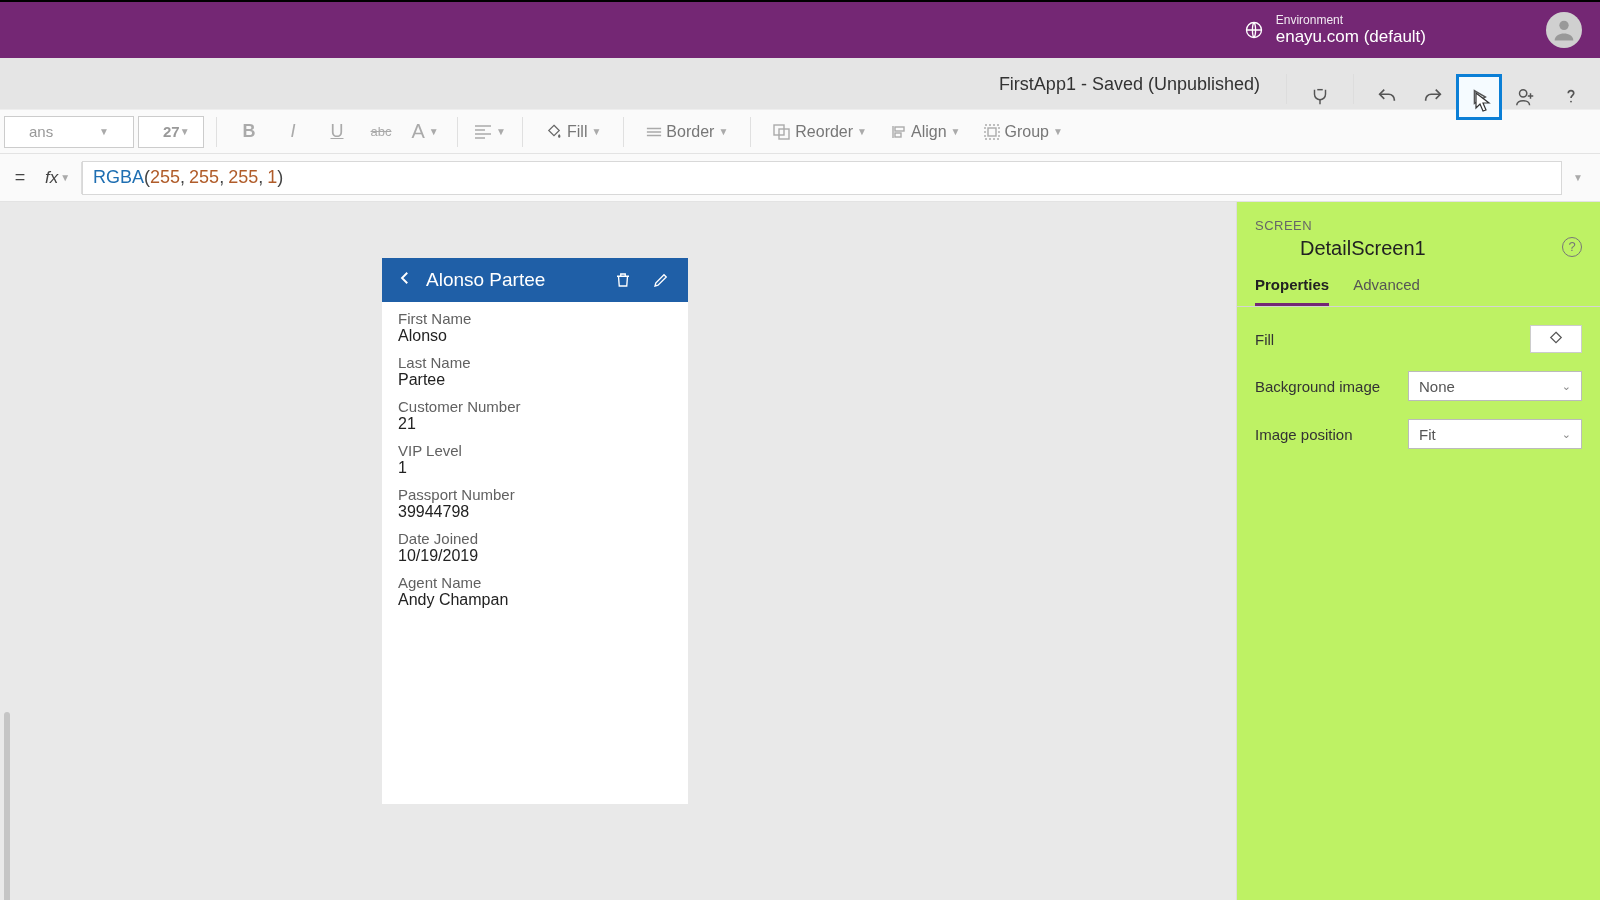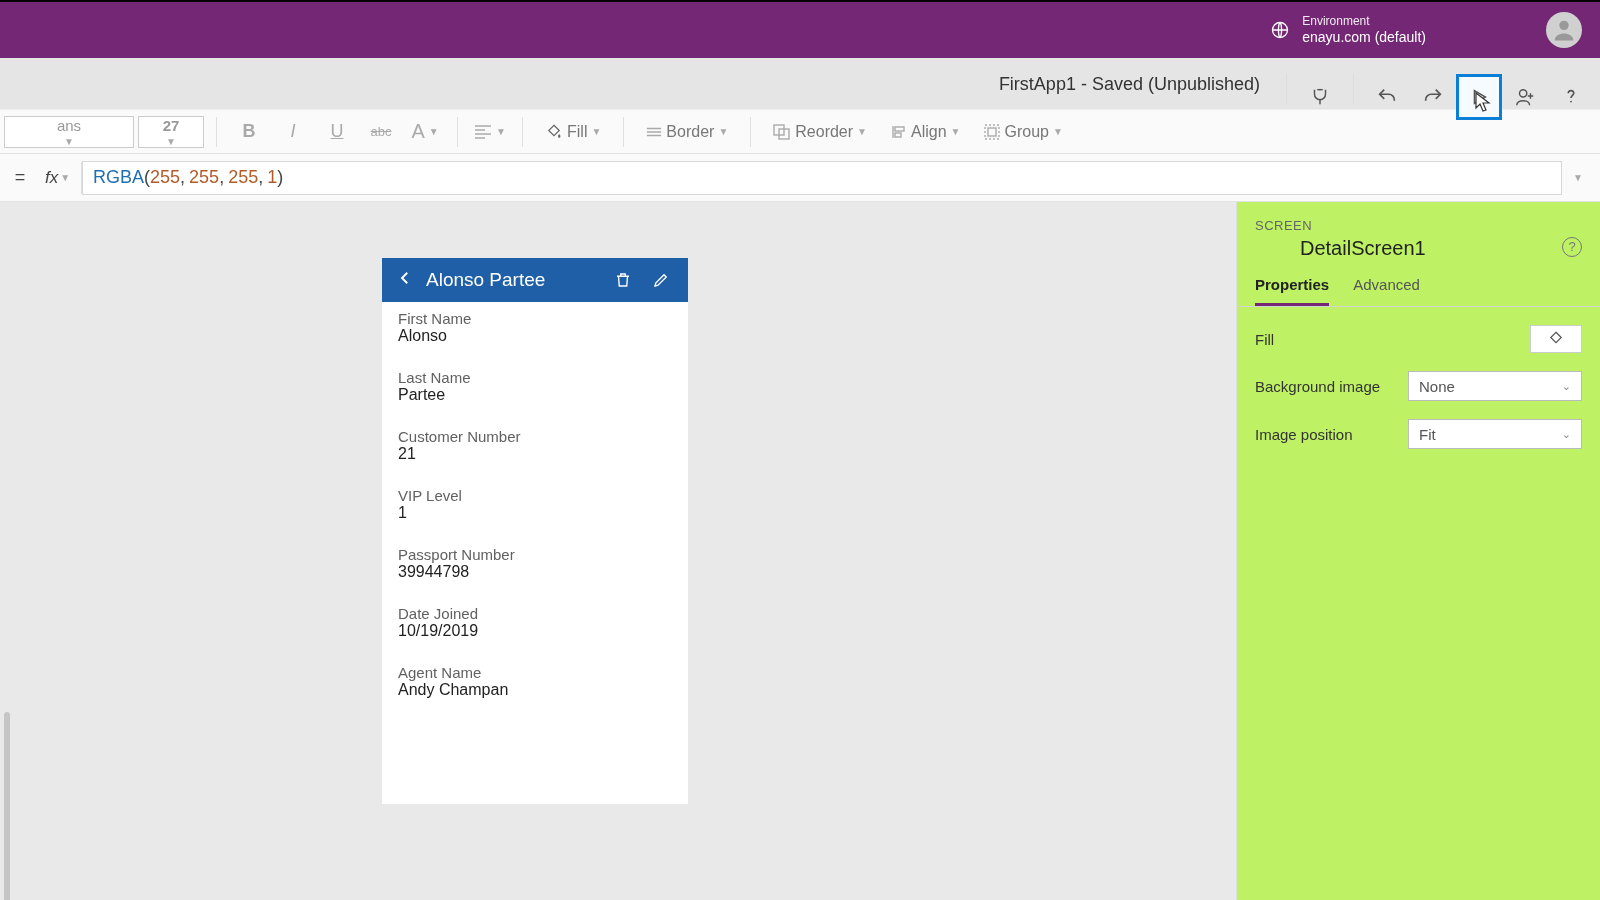--- a/index.html
+++ b/index.html
@@ -13,21 +13,21 @@
     align-items: center;
     justify-content: flex-end;
     padding: 12px 18px;
     color: #fff;
     border-top: 2px solid #000;
   }
   .env-block { display: flex; align-items: center; gap: 12px; margin-right: 120px; }
   .globe-icon { width: 20px; height: 20px; }
   .env-text { display: flex; flex-direction: column; line-height: 1.2; }
   .env-label { font-size: 12px; opacity: 0.9; }
-  .env-name { font-size: 14px; }
+  .env-name { font-size: 17px; }
   .avatar {
     width: 36px; height: 36px; border-radius: 50%;
     background: #d0d0d0; display: flex; align-items: center; justify-content: center;
   }
 
   
   .command-bar {
     height: 52px; background: #e5e5e5; border-bottom: 1px solid #eee;
     display: flex; align-items: flex-start; padding: 16px 6px;
   }
@@ -52,21 +52,21 @@
 
   
   .toolbar-row {
     height: 44px; background: #fafafa; border-bottom: 1px solid #e3e3e3;
     display: flex; align-items: center; padding: 0 4px; gap: 4px;
     color: #888;
   }
   .tb-select {
     border: 1px solid #ccc; background: #fff; height: 32px;
     display: flex; align-items: center; padding: 0 24px; color: #999;
-    font-size: 15px; min-width: 60px; justify-content: space-between;  flex-direction: column;
+    font-size: 15px; min-width: 60px; justify-content: space-between; 
   }
   .tb-select.font { width: 130px; }
   .tb-select.size { width: 66px; font-weight: bold; }
   .tb-btn {
     min-width: 40px; height: 40px; display: flex; align-items: center; justify-content: center;
     color: #aaa; font-size: 18px; gap: 4px;
   }
   .tb-btn.labeled { padding: 0 10px; color: #777; font-size: 16px; }
   .tb-sep { width: 1px; height: 30px; background: #e0e0e0; margin: 0 8px; }
   .chev { font-size: 10px; color: #aaa; }
@@ -116,21 +116,21 @@
     width: 306px; background: #fff; box-shadow: none;
     display: flex; flex-direction: column; height: 546px;
   }
   .card-header {
     background: #1f5fa7; height: 44px; display: flex; align-items: center;
     padding: 0 14px; color: #fff; gap: 12px;
   }
   .card-header .back { cursor: pointer; }
   .card-header .title { flex: 1; font-size: 19px; font-weight: 500; }
   .card-header .icon-btn { width: 26px; display: flex; align-items: center; justify-content: center; cursor: pointer; }
-  .card-body { padding: 8px 16px; display: flex; flex-direction: column; gap: 20px; }
+  .card-body { padding: 8px 16px; display: flex; flex-direction: column; gap: 5px; }
   .field-block { margin-bottom: 4px; }
   .field-label { color: #616161; font-size: 15px; }
   .field-value { color: #222; font-size: 16px; }
 
   
   .props-panel {
     width: 364px; background: #bef264; border-left: 1px solid #ddd;
     display: flex; flex-direction: column;
   }
   .props-head { padding: 16px 18px 8px 18px; }

